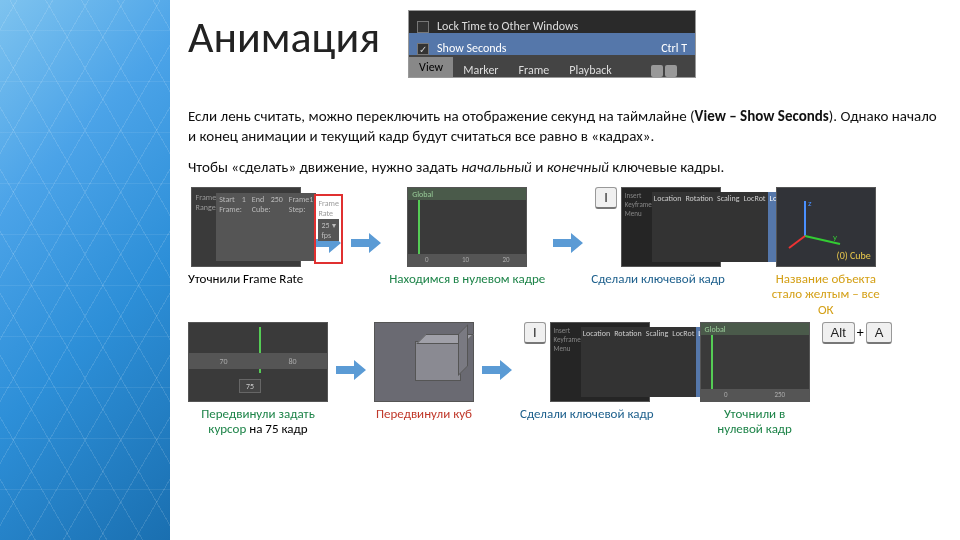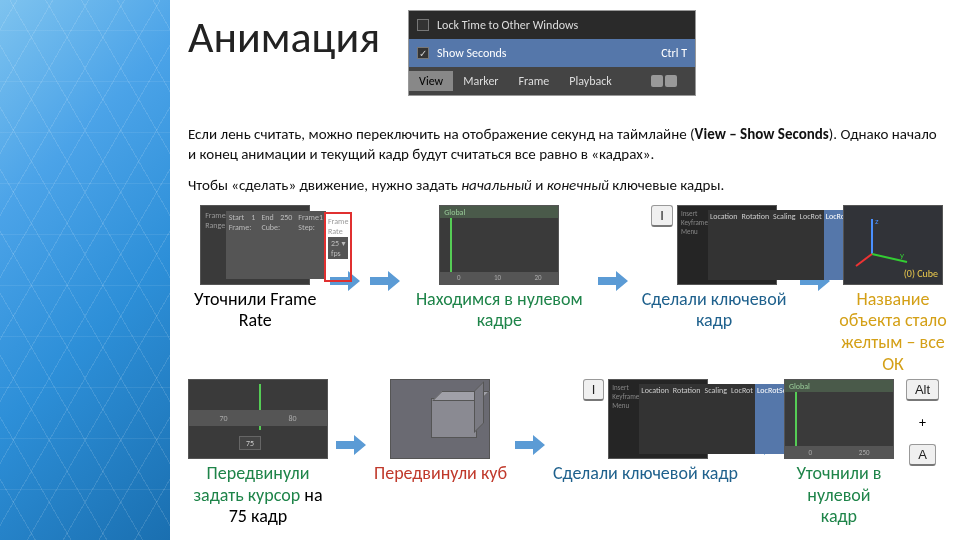--- a/index.html
+++ b/index.html
@@ -3,21 +3,21 @@
 <meta charset="utf-8">
 <style>
 *{margin:0;padding:0;box-sizing:border-box}
 body{width:960px;height:540px;font-family:Calibri,Arial,sans-serif;display:flex;background:#fff;overflow:hidden}
 .sidebar{width:170px;height:540px;background:linear-gradient(135deg,#7ec3ef 0%,#4ba3e8 30%,#2d8fd8 60%,#1a6fb0 100%);position:relative;flex-shrink:0}
 .sidebar::before{content:"";position:absolute;inset:0;background-image:repeating-linear-gradient(60deg,transparent 0 30px,rgba(255,255,255,0.12) 30px 31px),repeating-linear-gradient(-60deg,transparent 0 30px,rgba(255,255,255,0.12) 30px 31px),repeating-linear-gradient(0deg,transparent 0 50px,rgba(255,255,255,0.08) 50px 51px)}
 .content{flex:1;padding:10px 12px 0 18px;position:relative}
 .header{display:flex;align-items:flex-start;gap:28px;margin-bottom:28px}
 h1{font-size:44px;font-weight:400;color:#222}
 .menu-panel{width:288px;border:1px solid #999;font-size:12px}
-.menu-row{display:flex;align-items:center;height:28px;padding:0 8px;gap:8px}
+.menu-row{display:flex;align-items:flex-end;height:22px;padding:0 8px;gap:8px}
 .menu-row.dark{background:#2a2a2a;color:#ddd}
 .menu-row.sel{background:#5577aa;color:#fff}
 .menu-row.bar{background:#444;color:#ddd;gap:0}
 .menu-row.bar span{padding:0 10px}
 .menu-row.bar span:first-child{background:#888;color:#000;margin-left:-8px;padding:3px 10px}
 .cb{width:12px;height:12px;border:1px solid #777;background:#333;display:flex;align-items:center;justify-content:center;font-size:10px;color:#ccc}
 .shortcut{margin-left:auto}
 .lock{margin-left:auto;display:flex;gap:2px}
 .lock i{width:12px;height:12px;background:#999;border-radius:2px}
 .para{font-size:15px;line-height:1.35;color:#111;margin-bottom:10px}
@@ -37,27 +37,27 @@
 .t-menu{width:100px;height:80px;background:#252525;padding:3px;font-size:8px;color:#ccc}
 .t-menu .hdr{color:#888;font-size:7px;margin-bottom:2px}
 .t-menu .it{padding:1px 2px;margin:1px 0;background:#333}
 .t-menu .it.hl{background:#5577aa;color:#fff}
 .t-axes{width:100px;height:80px;background:#313338;position:relative}
 .t-axes svg{position:absolute;left:8px;top:8px}
 .t-axes .lbl{position:absolute;right:4px;bottom:4px;font-size:10px;color:#eac94c}
 .kbd{background:#f0f0f0;border:1px solid #999;border-bottom:2px solid #777;border-radius:3px;padding:2px 8px;font-size:13px;font-family:Arial;color:#222;text-align:center;flex-shrink:0}
 .arrow{flex-shrink:0;align-self:center;margin-top:-18px}
 .arrow svg{display:block}
-.cap{font-size:18px;text-align:center;line-height:1.2;margin-top:4px}
+.cap{font-size:13px;text-align:center;line-height:1.2;margin-top:4px}
 .step{display:flex;flex-direction:column;align-items:center}
 .red-t{color:#c0392b}
 .grn-t{color:#1e8449}
 .blu-t{color:#1f618d}
 .ylw-t{color:#d4a017}
-.row2-extra{display:flex;flex-direction:column;align-items:center;gap:13px;margin-left:6px;font-size:14px}
+.row2-extra{display:flex;align-items:center;gap:2px;margin-left:6px;font-size:14px}
 .t-tl2{width:140px;height:80px;background:#3a3a3a;position:relative}
 .t-tl2 .ruler{position:absolute;top:30px;left:0;right:0;height:16px;background:#555;font-size:8px;color:#aaa;display:flex;justify-content:space-around;align-items:center}
 .t-tl2 .cur{position:absolute;top:4px;bottom:28px;width:2px;background:#5c5}
 .t-tl2 .f{position:absolute;bottom:8px;background:#444;border:1px solid #666;font-size:8px;color:#ccc;padding:1px 6px}
 </style>
 </head>
 <body>
 
 <div class="sidebar"></div>
 

